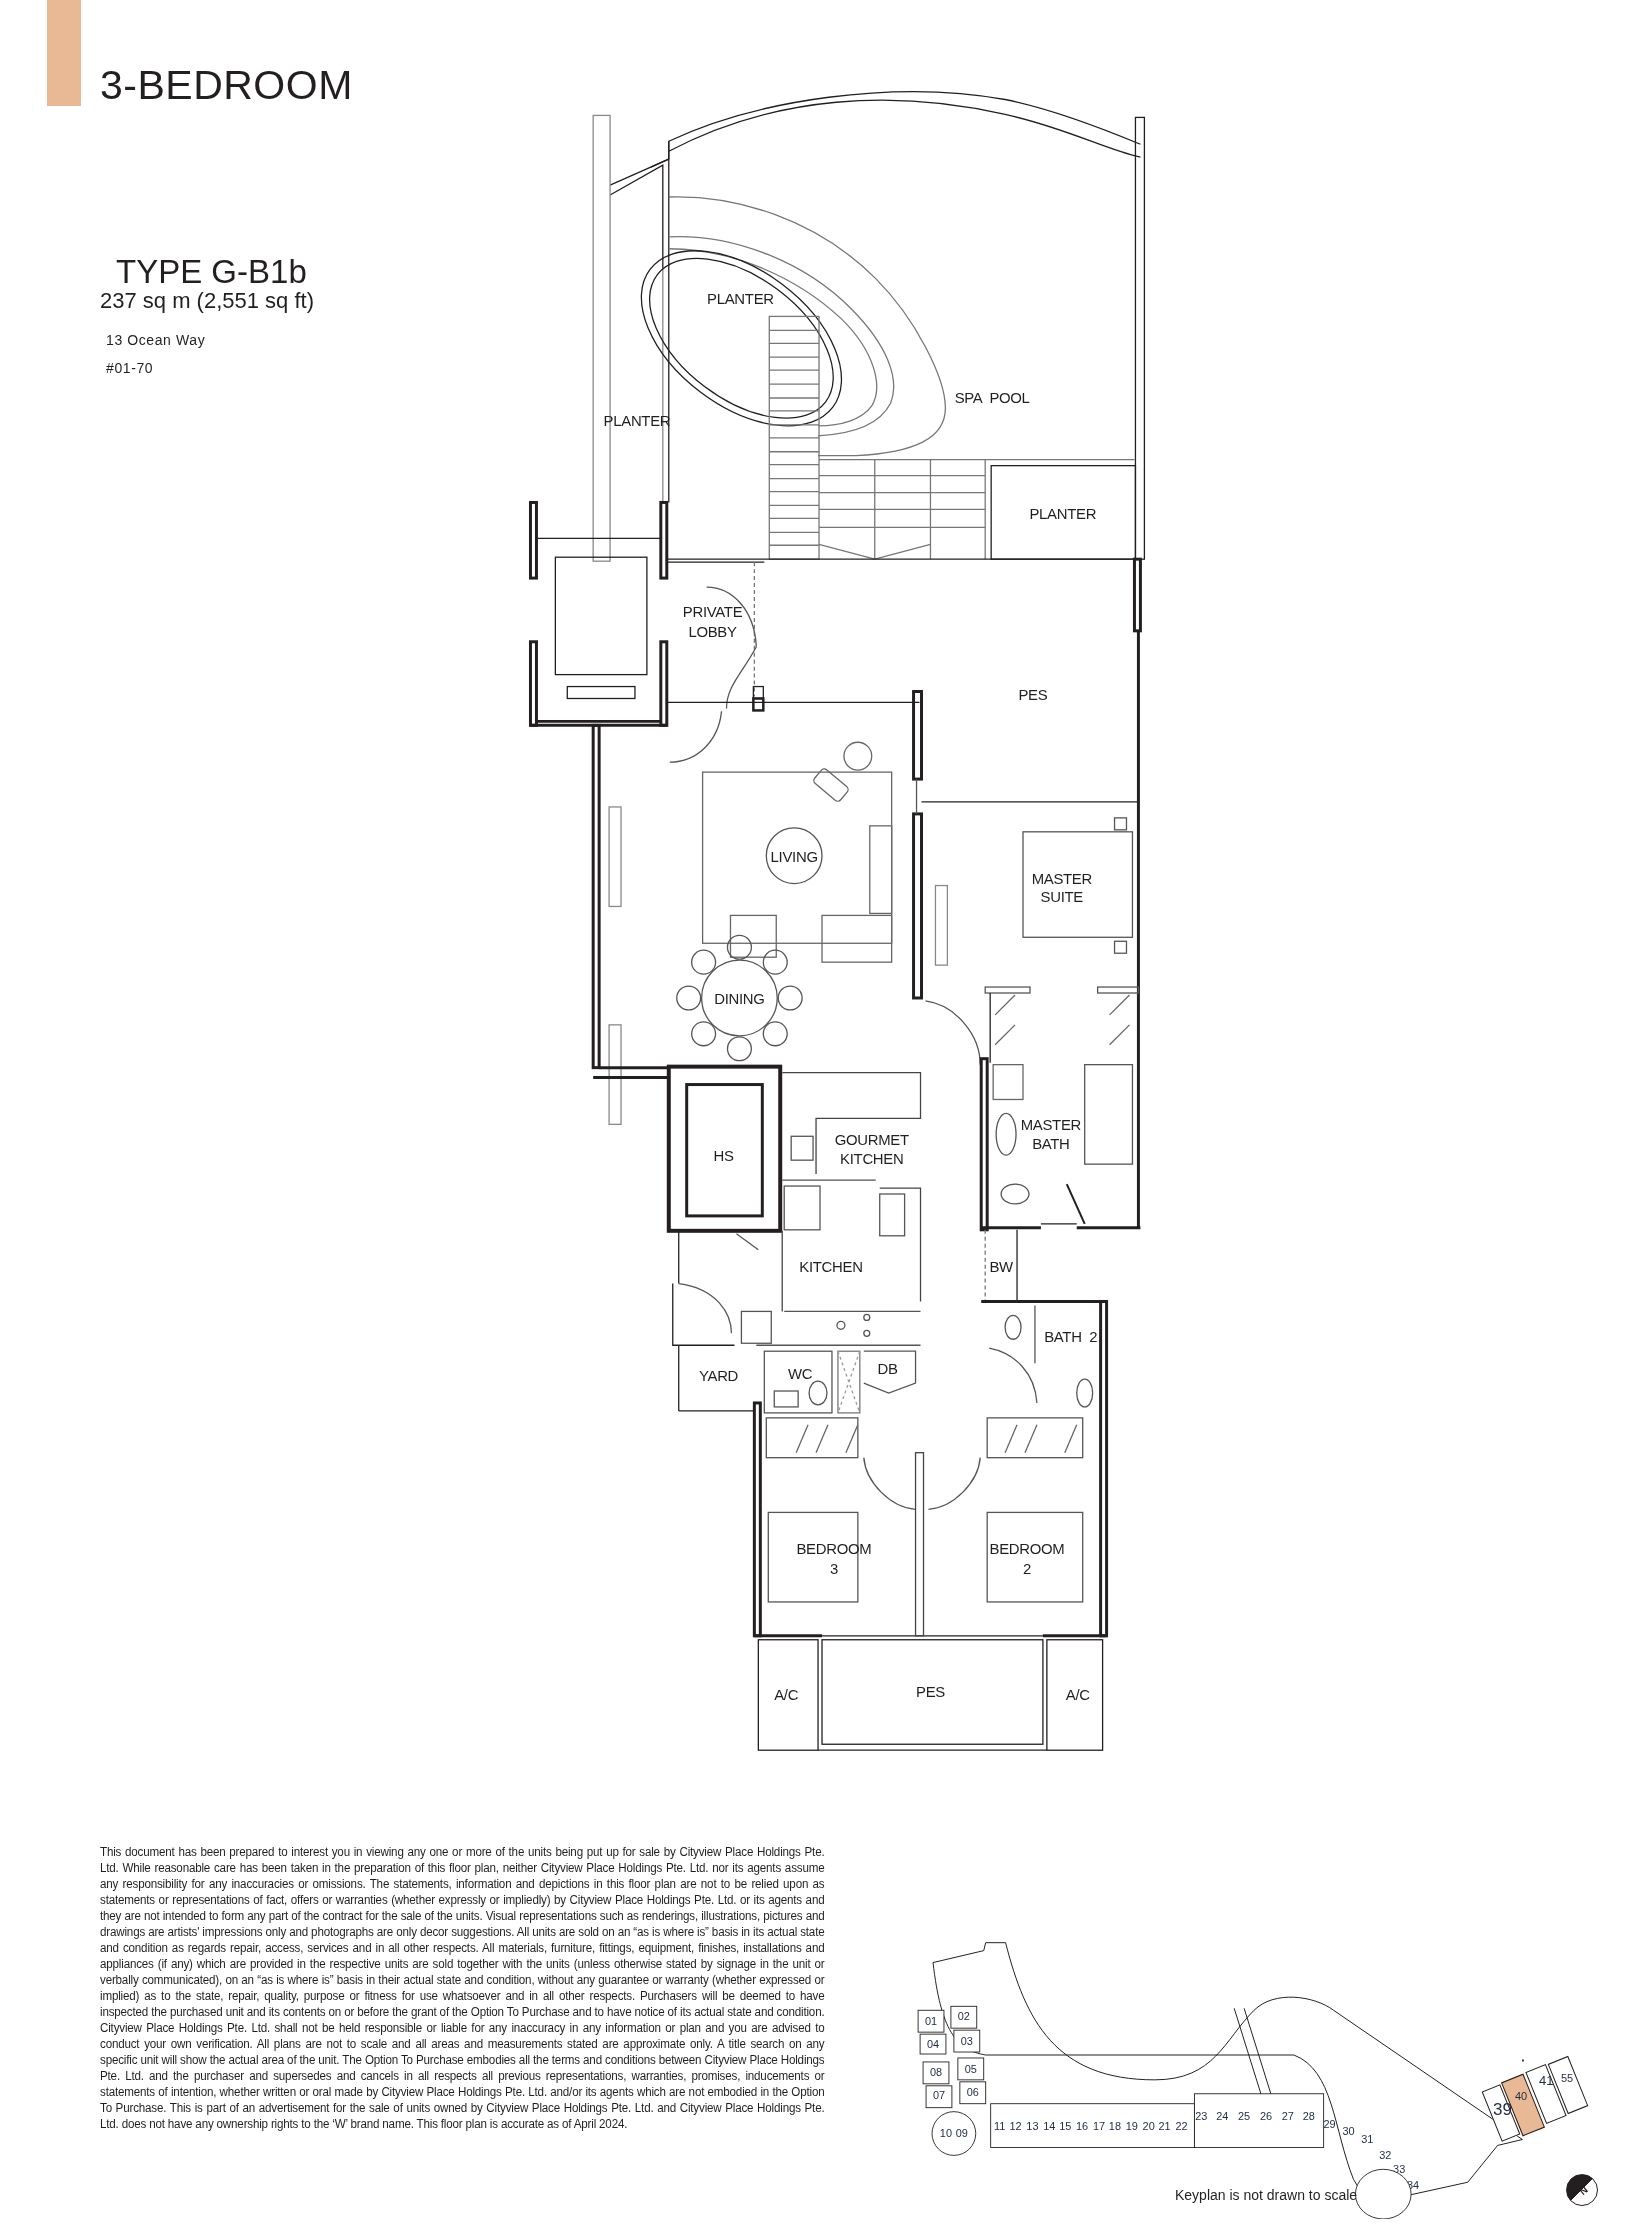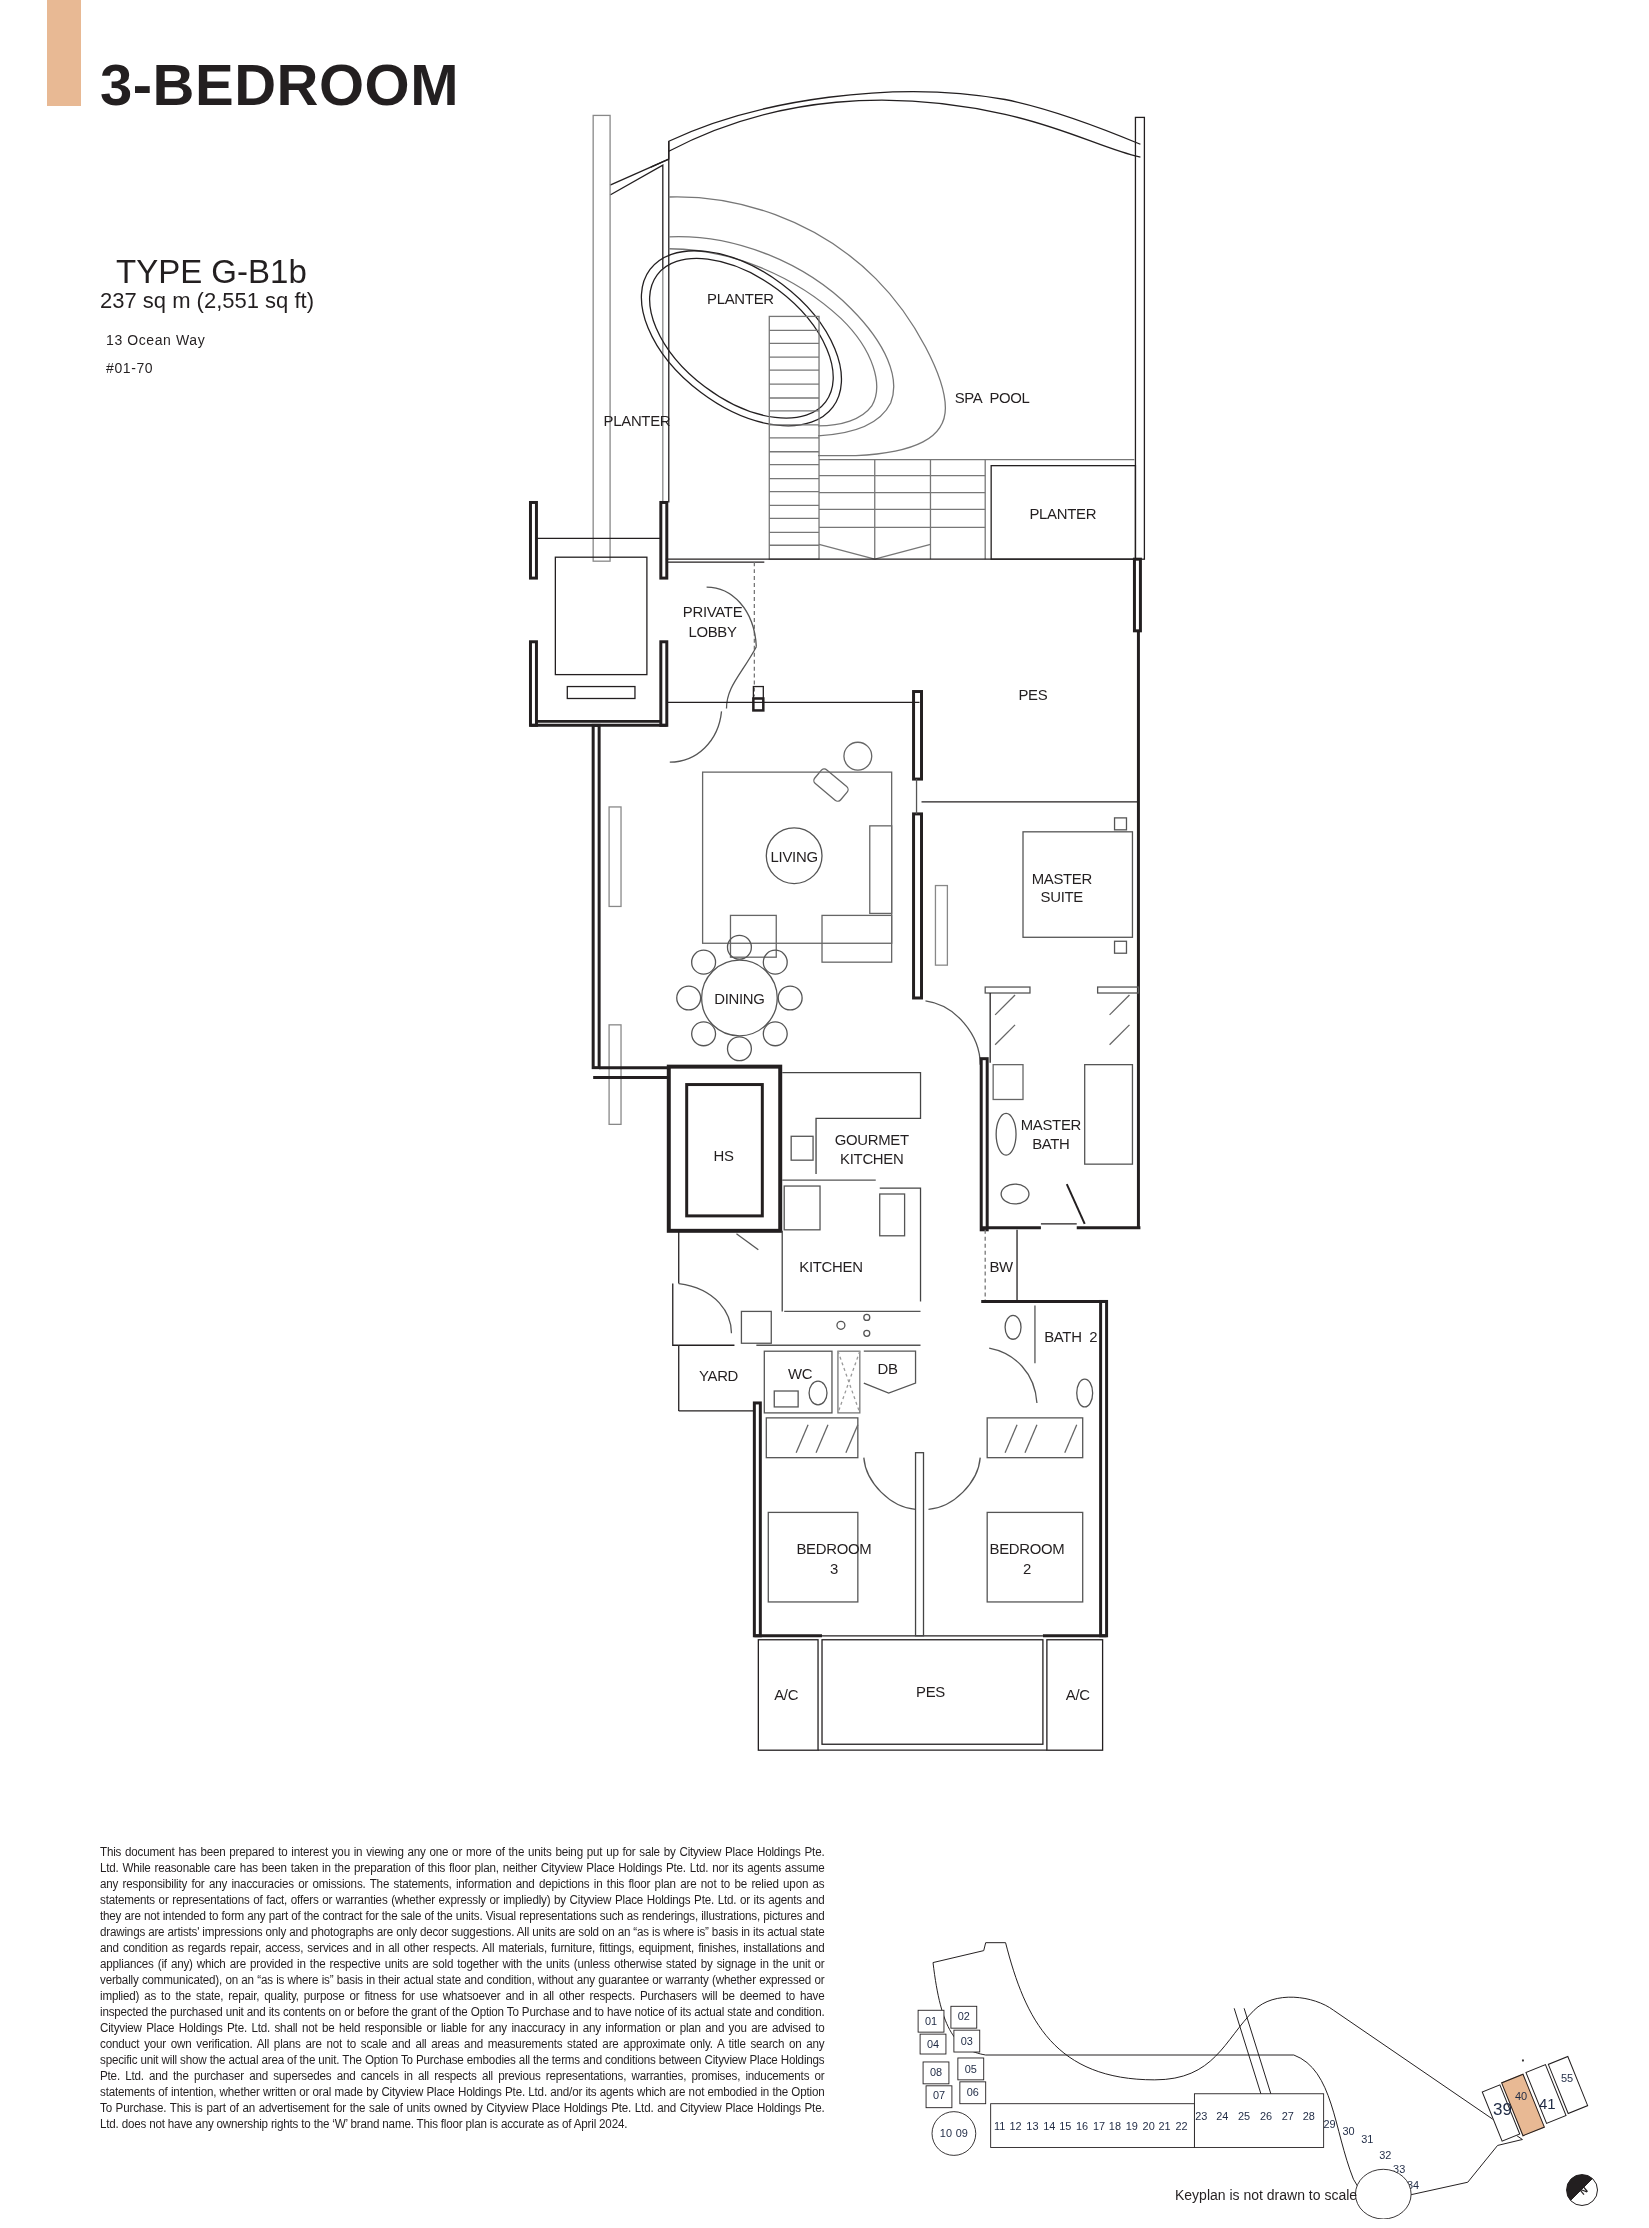--- a/index.html
+++ b/index.html
@@ -1,20 +1,20 @@
 <!DOCTYPE html>
 <html><head>
 <meta charset="utf-8">
 <style>
   html, body { margin: 0; padding: 0; background: #ffffff; }
   body { width: 1650px; height: 2229px; position: relative; overflow: hidden;
          font-family: "Liberation Sans", sans-serif; color: #231f20; }
   .accent-bar { position: absolute; left: 47px; top: 0; width: 34px; height: 106px; }
-  .title { position: absolute; left: 100px; top: 50px; font-size: 58px; line-height: 70px;
-           font-weight: bold; margin: 0; letter-spacing: 0.5px; }
+  .title { position: absolute; left: 100px; top: 50px; font-size: 41px; line-height: 70px;
+           font-weight: normal; margin: 0; letter-spacing: 0.5px; }
   .unit-type { position: absolute; left: 100px; top: 236px; font-size: 33px; line-height: 40px; margin: 16px; font-weight: normal; }
   .unit-area { position: absolute; left: 100px; top: 287px; font-size: 22px; line-height: 28px; }
   .unit-address { position: absolute; left: 106px; top: 326px; font-size: 14px; line-height: 28px; letter-spacing: 0.6px; }
   .unit-address div { height: 28px; }
   .floorplan { position: absolute; left: 0; top: 0; width: 1650px; height: 1791px; }
   .floorplan svg { position: absolute; left: 0; top: 0; }
   .room-label { font-family: "Liberation Sans", sans-serif; font-size: 15px; fill: #231f20;
                 text-anchor: middle; letter-spacing: -0.3px; }
   .disclaimer { position: absolute; left: 100px; top: 1844px; width: 724px;
                 font-family: "Liberation Sans", sans-serif; font-size: 12.5px; line-height: 16px;
@@ -340,21 +340,21 @@
     <rect x="630" y="170" width="1" height="1" fill="none"></rect>
   </g>
 </svg>
 
 <div style="position:absolute; left:615px; top:185px; width:22px; height:56px; transform:rotate(-22deg); background:#e8b994; border:1px solid #231f20;"></div>
 <div style="position:absolute; left:595px; top:195px; width:18px; height:52px; transform:rotate(-22deg); border:1px solid #231f20; background:#fff;"></div>
 <div style="position:absolute; left:639px; top:175px; width:20px; height:54px; transform:rotate(-22deg); border:1px solid #231f20; background:#fff;"></div>
 <div style="position:absolute; left:661px; top:167px; width:20px; height:52px; transform:rotate(-22deg); border:1px solid #231f20; background:#fff;"></div>
 <span style="position:absolute; left:597px; top:209px; font-size:17px; color:#1f2a44;">39</span>
 <span style="position:absolute; left:619px; top:199px; font-size:11px; color:#1f2a44;">40</span>
-<span style="position:absolute; left:643px; top:204px; font-size:15px; color:#1f2a44;">41</span>
+<span style="position:absolute; left:643px; top:182px; font-size:13px; color:#1f2a44;">41</span>
 <span style="position:absolute; left:665px; top:181px; font-size:11px; color:#1f2a44;">55</span>
 
 <div style="position:absolute; left:670px; top:283px; width:30px; height:30px; border:1.5px solid #231f20; border-radius:50%; overflow:hidden; background:linear-gradient(135deg, #231f20 50%, #ffffff 50%);">
   <span style="position:absolute; left:13px; top:10px; font-size:10px; font-weight:bold; transform:rotate(-40deg); color:#231f20;">N</span>
 </div>
 </div>
 <div class="keyplan-note">Keyplan is not drawn to scale</div>
 
 
 </body></html>

